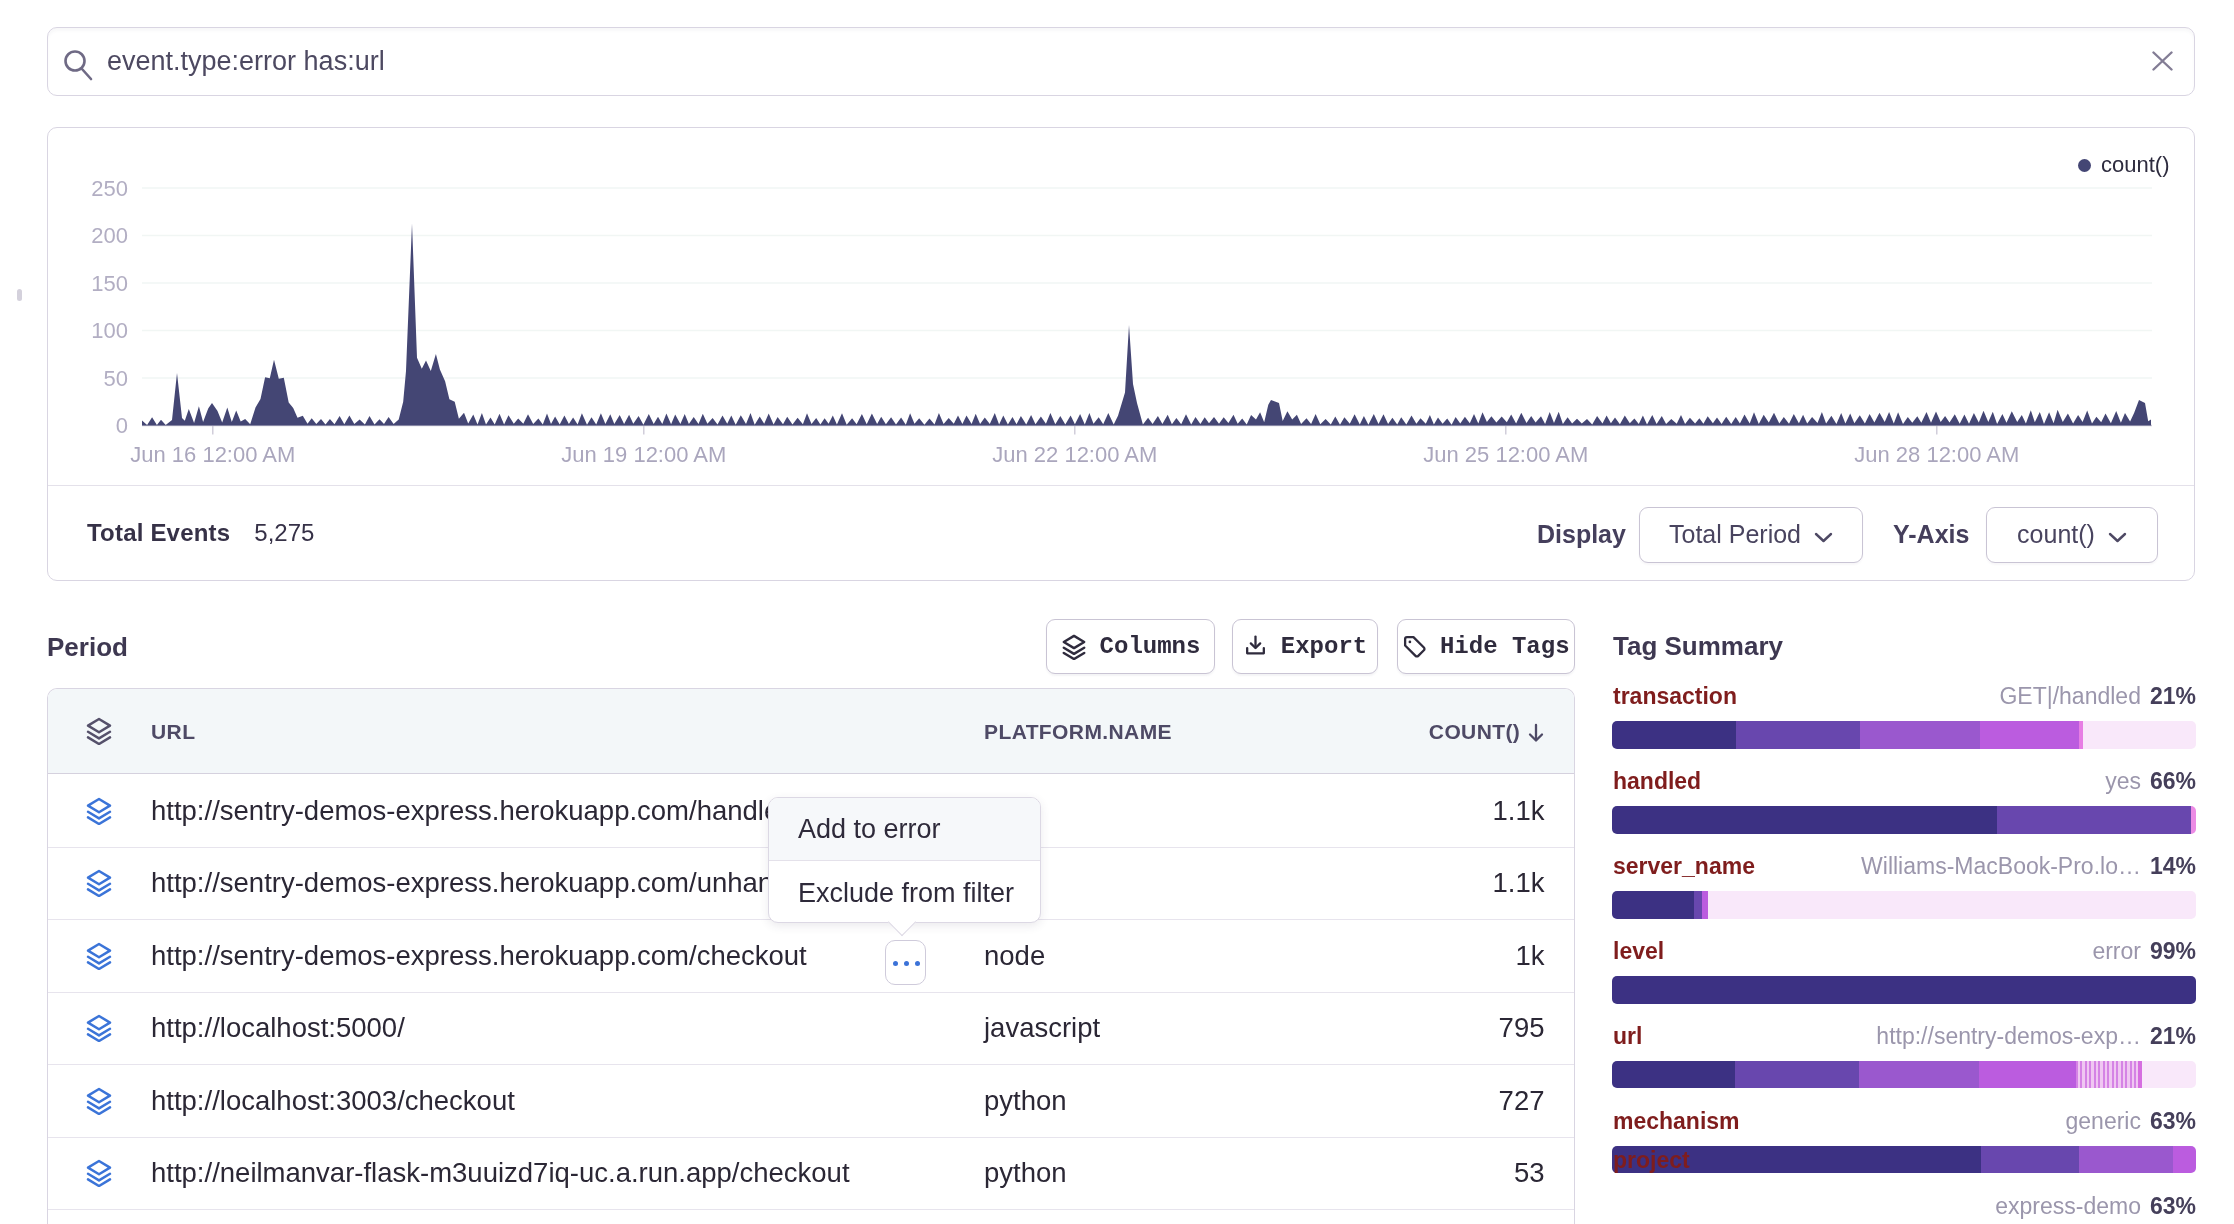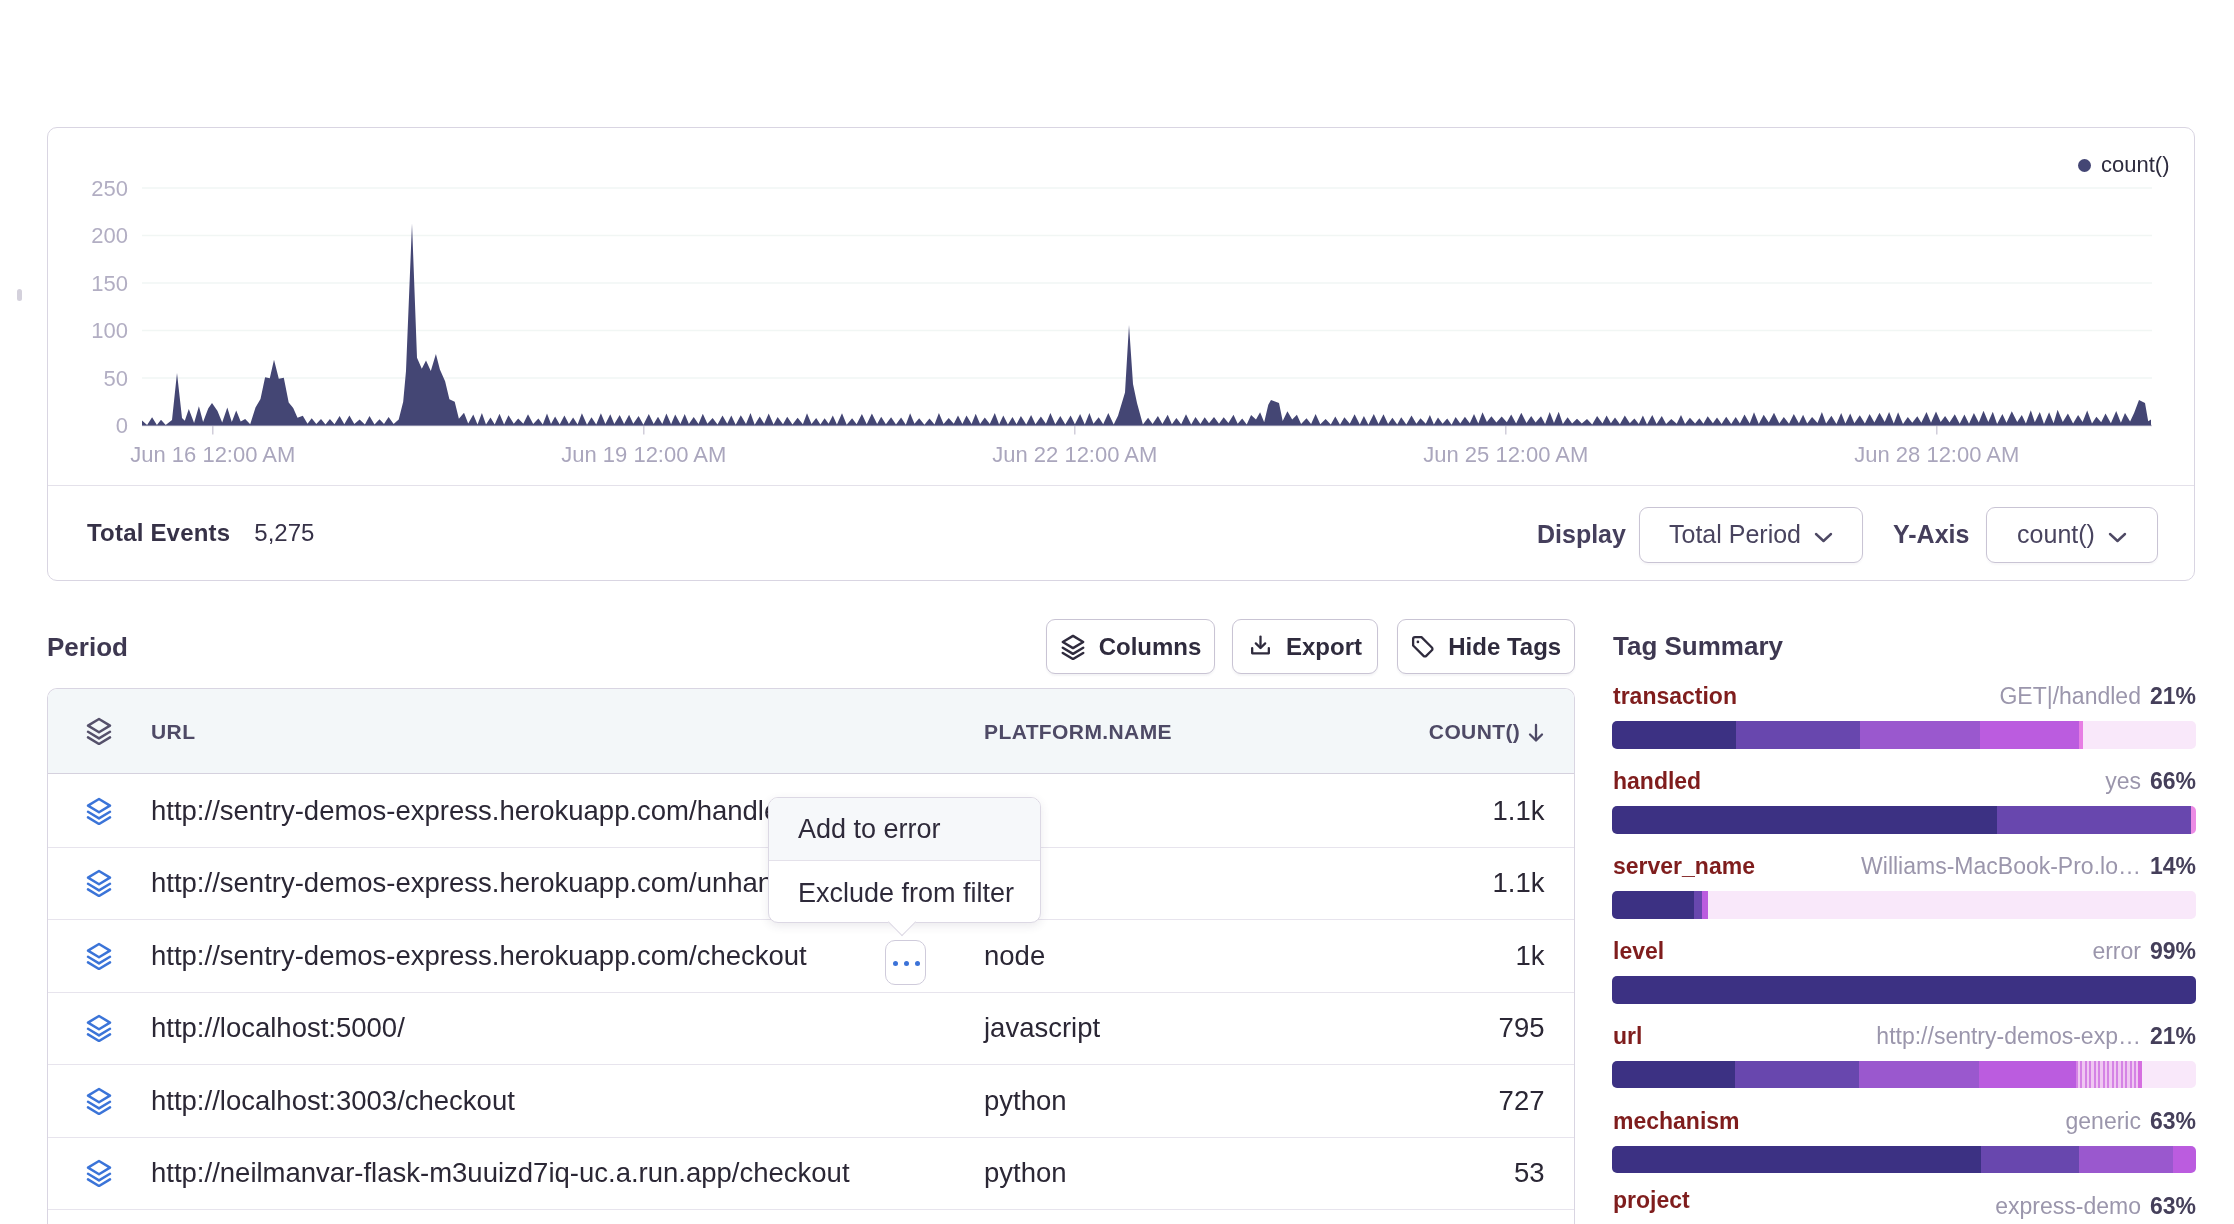--- a/index.html
+++ b/index.html
@@ -29,21 +29,21 @@
 .dd { position:absolute; height:56px; background:#fff; border:1.5px solid #c9c4d4;
   border-radius:9px; font-size:25px; color:#49445f; text-align:center;
   line-height:53px; box-shadow:0 2px 2px rgba(70,60,100,0.04); }
 .chev { display:inline-block; margin-left:13px; }
 
 
 .results-h { left:47px; top:632px; font-size:26px; font-weight:bold; color:#3e3851; }
 .btn { position:absolute; top:619px; height:55px; background:#fff;
   border:1.5px solid #c9c4d4; border-radius:9px; font-size:24px; font-weight:bold;
   color:#2f2b3d; box-shadow:0 2px 2px rgba(70,60,100,0.06);
-  display:flex; align-items:center; justify-content:center; }
+  display:flex; align-items:center; justify-content:center;font-family:Liberation Mono, monospace; }
 .btn svg { margin-right:13px; }
 
 
 .table { left:47px; top:687.5px; width:1527.5px; height:536.5px;
   border:1.5px solid #d9d5e2; border-bottom:none; border-radius:10px 10px 0 0;
   background:#fff; overflow:hidden; }
 .thead { position:absolute; left:0; top:0; width:100%; height:85px;
   background:#f3f7f9; border-bottom:1.5px solid #d5d1de;
   font-size:21px; font-weight:bold; color:#4e4a66; letter-spacing:0.4px; }
 .trow { position:absolute; left:0; width:100%; height:72.5px;
@@ -78,20 +78,30 @@
 .tag-bar { position:absolute; left:1612px; width:584px; height:27.5px;
   border-radius:5px; overflow:hidden; display:flex; }
 .tag-bar div { height:100%; }
 
 .pill { left:17px; top:289px; width:5px; height:12px; border-radius:3px; background:#d4d1dc; }
 </style>
 </head>
 <body>
 <div class="page">
 
+  <div class="abs search">
+    <svg class="abs" style="left:10px;top:18px;" width="40" height="40" viewBox="0 0 40 40">
+      <circle cx="17" cy="15" r="9.5" fill="none" stroke="#6f6a85" stroke-width="2.6"></circle>
+      <line x1="24" y1="23" x2="33" y2="33" stroke="#6f6a85" stroke-width="2.6" stroke-linecap="round"></line>
+    </svg>
+    <span class="q">event.type:error has:url</span>
+    <svg class="abs" style="right:21px;top:23px;" width="21" height="20" viewBox="0 0 21 20">
+      <path d="M1.5 1.5 L19.5 18.5 M19.5 1.5 L1.5 18.5" stroke="#837d95" stroke-width="2.4" stroke-linecap="round"></path>
+    </svg>
+  </div>
 
   <div class="abs panel">
     <svg class="abs" style="left:0;top:0;" width="2144" height="354" viewBox="0 0 2144 354">
 
       <g stroke="#f1f6f4" stroke-width="1.5">
         <line x1="94" y1="60" x2="2104" y2="60"></line>
         <line x1="94" y1="107.5" x2="2104" y2="107.5"></line>
         <line x1="94" y1="155" x2="2104" y2="155"></line>
         <line x1="94" y1="202.5" x2="2104" y2="202.5"></line>
         <line x1="94" y1="250" x2="2104" y2="250"></line>
@@ -313,17 +323,17 @@
       <div style="background:#f9e8fa;width:9.3%"></div>
     </div>
   <span class="tag-label" style="left:1613px;top:1107.5px">mechanism</span>
   <span class="tag-val" style="right:38px;top:1107.5px">generic<b>63%</b></span>
   <div class="tag-bar" style="top:1145.5px">
       <div style="background:#3c3183;width:63.2%"></div>
       <div style="background:#6847ae;width:16.8%"></div>
       <div style="background:#9a58ce;width:16%"></div>
       <div style="background:#bb5cdf;width:4%"></div>
     </div>
-  <span class="tag-label" style="left:1613px;top:1187px">project</span>
+  <span class="tag-label" style="left:1613px;top:1147px">project</span>
   <span class="tag-val" style="right:38px;top:1192.5px">express-demo<b>63%</b></span>
 
   <div class="abs pill"></div>
 </div>
 
 </body></html>

